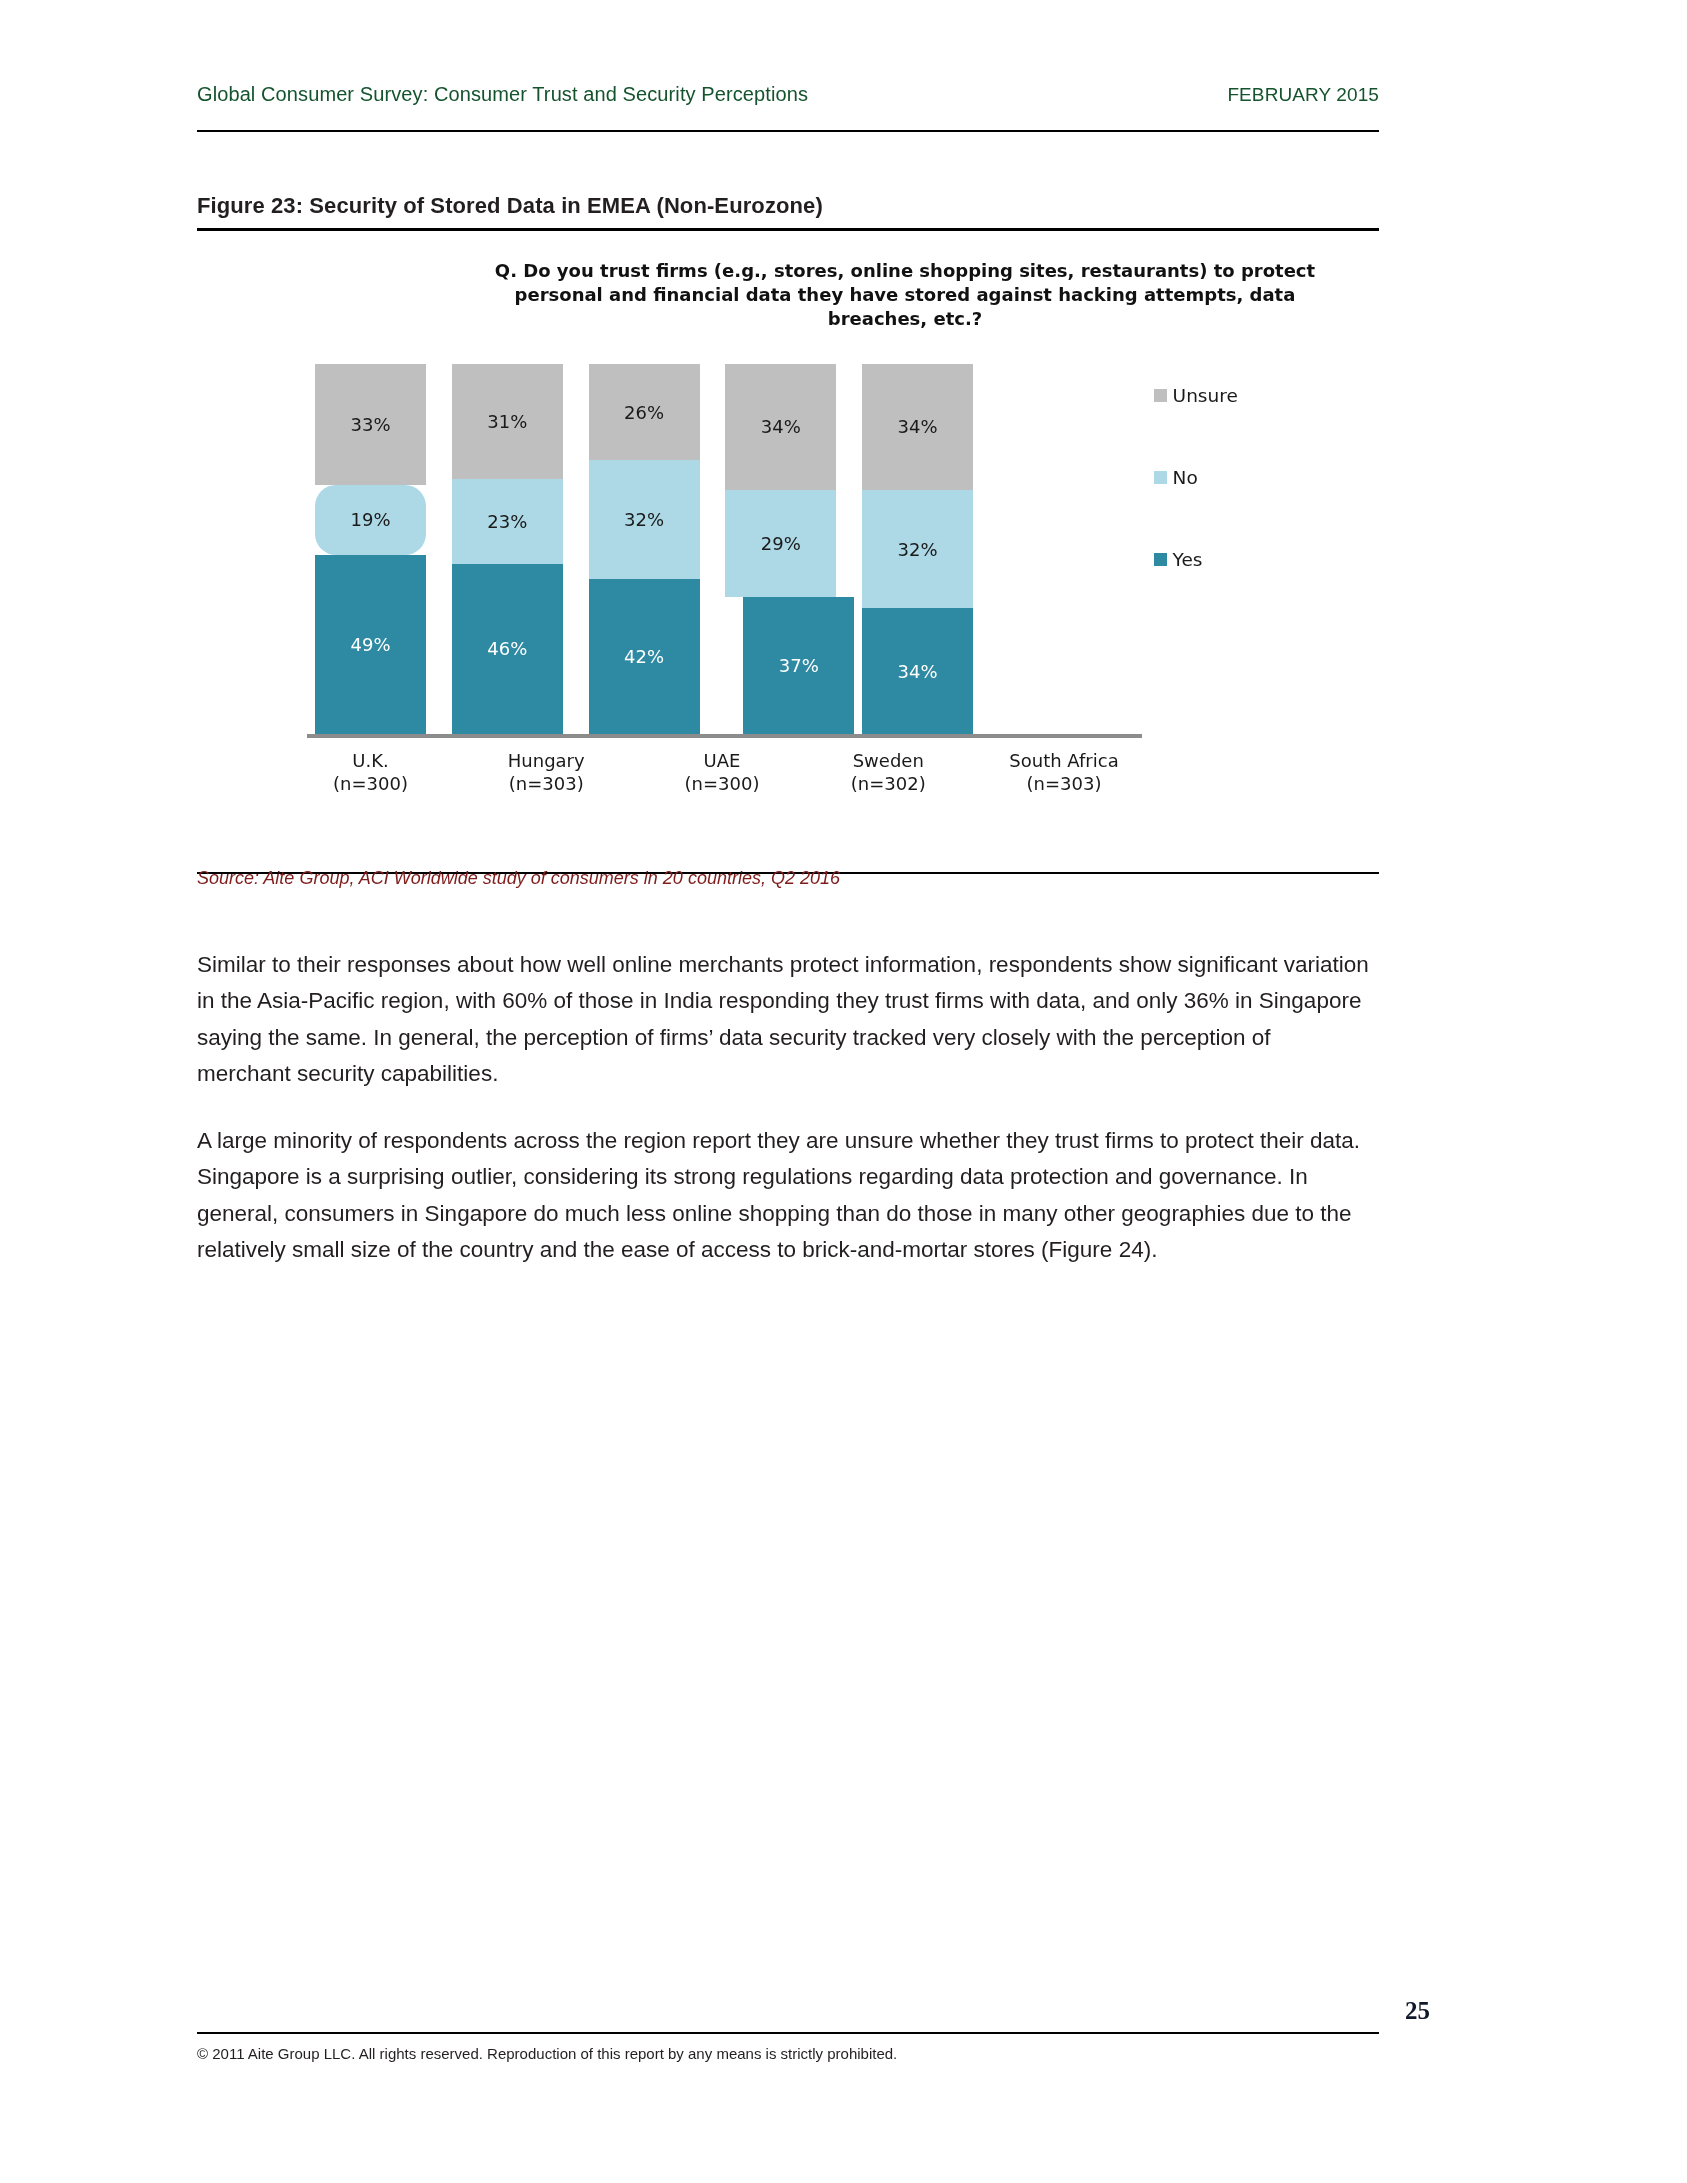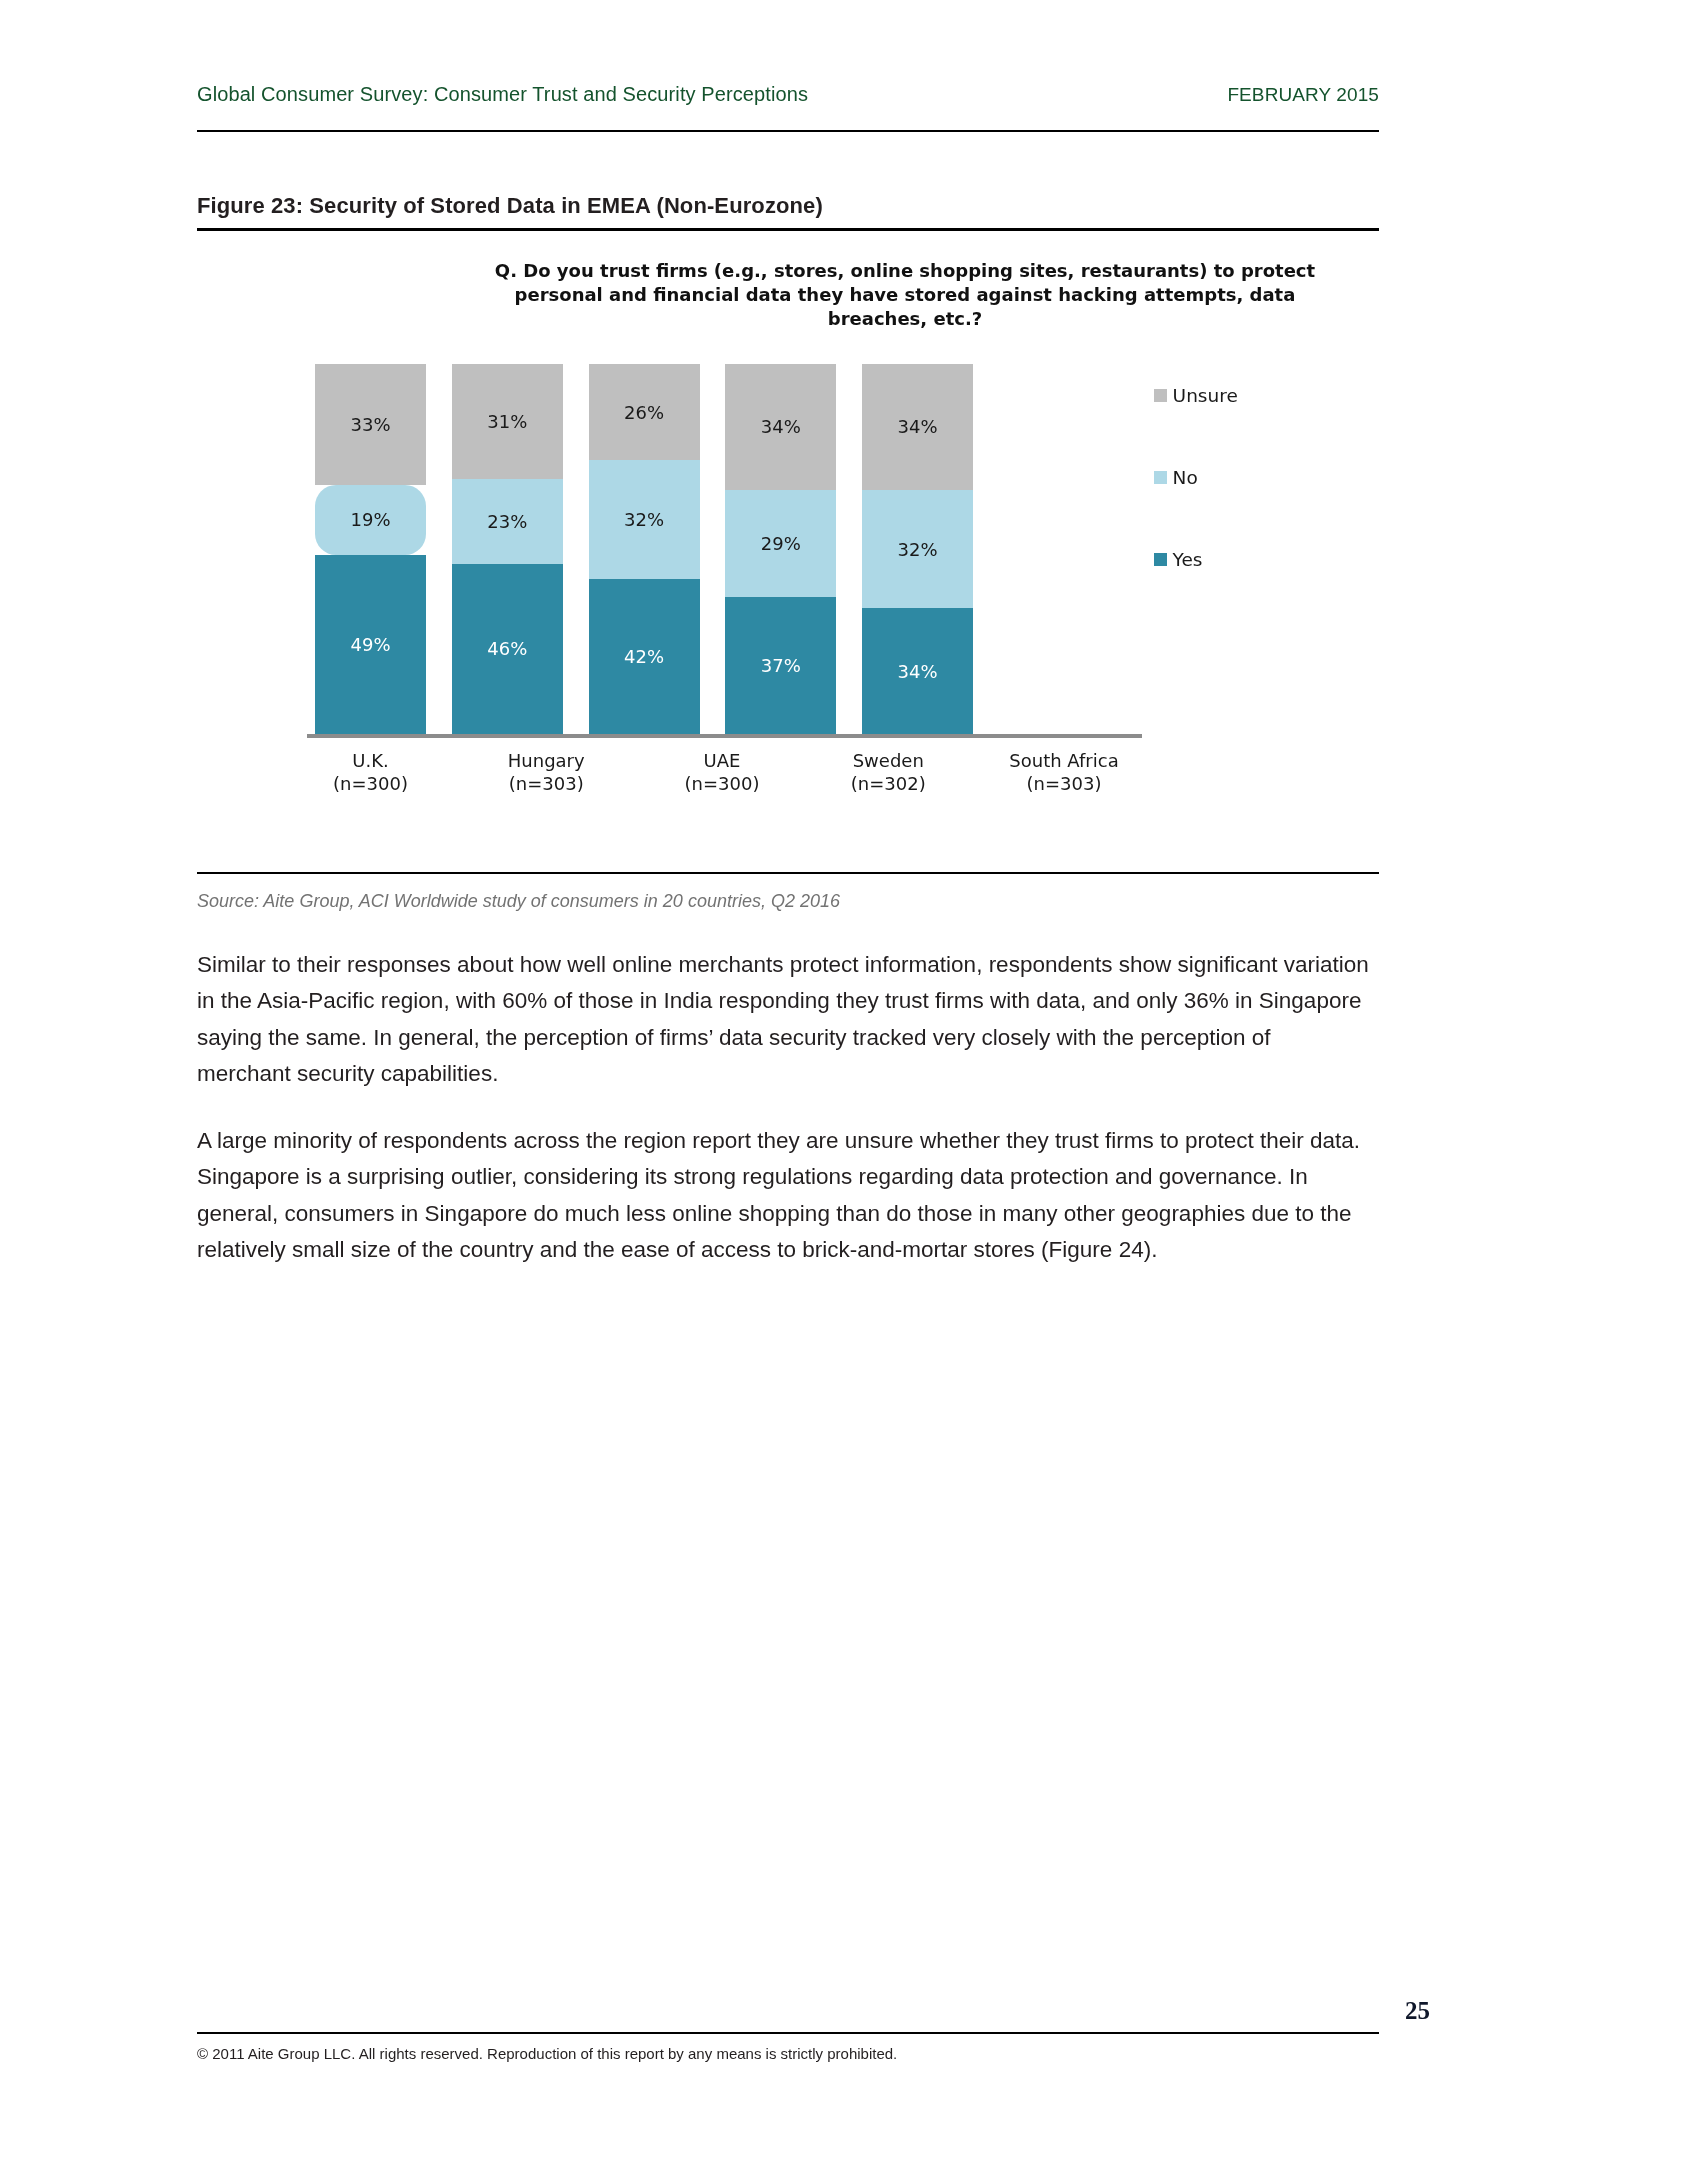--- a/index.html
+++ b/index.html
@@ -178,25 +178,25 @@
     position: absolute;
     left: 197px;
     top: 872px;
     width: 1182px;
     height: 2px;
     background: #000000;
   }
   .source-note {
     position: absolute;
     left: 197px;
-    top: 891px;
+    top: 868px;
     width: 1182px;
     font-size: 18px;
     font-style: italic;
-    color: #737373;
+    color: #7f1d1d;
   }
 
   
   .body-copy {
     position: absolute;
     left: 197px;
     top: 947px;
     width: 1172px;
   }
   .body-copy p {
@@ -287,21 +287,21 @@
               <span>42%</span>
             </div>
           </div>
           <div class="bar-col">
             <div class="seg seg-unsure" style="height: 34%;">
               <span>34%</span>
             </div>
             <div class="seg seg-no" style="height: 29%;">
               <span>29%</span>
             </div>
-            <div class="seg seg-yes" style="height: 37%;">
+            <div class="seg seg-yes" style="height: 37%; margin-left: 18px;">
               <span>37%</span>
             </div>
           </div>
           <div class="bar-col">
             <div class="seg seg-unsure" style="height: 34%;">
               <span>34%</span>
             </div>
             <div class="seg seg-no" style="height: 32%;">
               <span>32%</span>
             </div>

